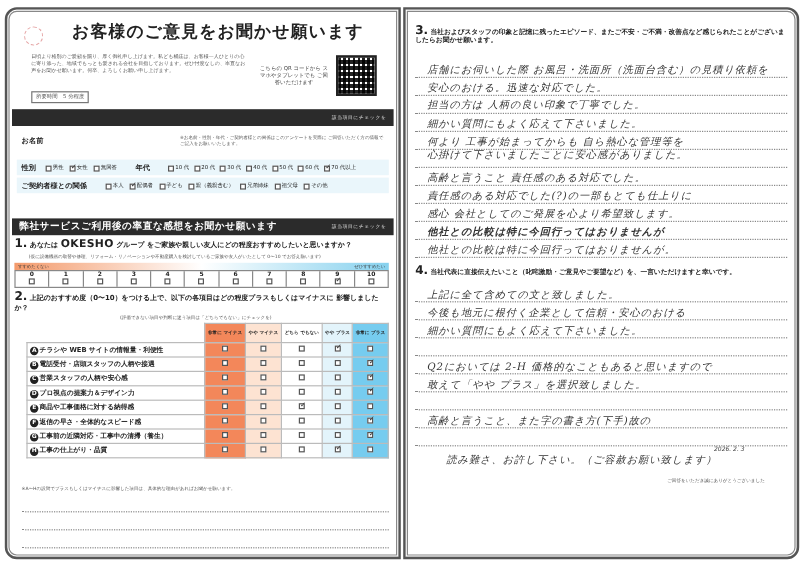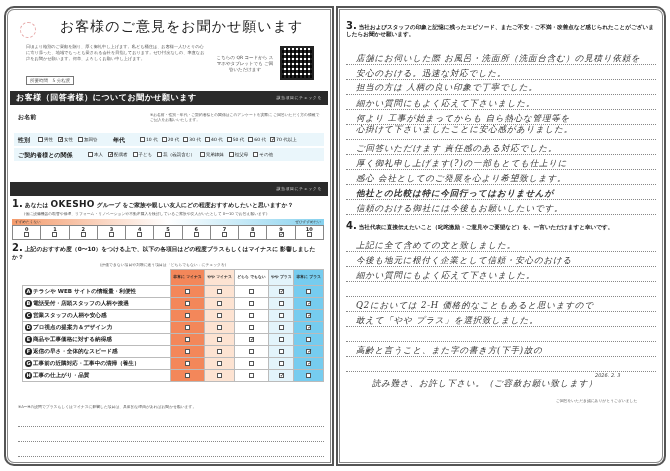--- a/index.html
+++ b/index.html
@@ -1,21 +1,21 @@
 <!DOCTYPE html>
 <html><head>
 <meta charset="utf-8">
 <style>
   * { box-sizing: border-box; margin: 0; padding: 0; }
   body { width: 670px; height: 471px; background: #fff; font-family: "DejaVu Sans", sans-serif; color: #222; overflow: hidden; position: relative; }
   .frame { position: absolute; border: 2px solid #555; box-shadow: inset 0 0 0 1px #fff, inset 0 0 0 2px #888; background: #fff; }
   .frame-left { left: 4px; top: 6px; width: 330px; height: 460px; border-radius: 10px 0 0 10px; }
   .frame-right { left: 336px; top: 6px; width: 330px; height: 460px; border-radius: 0 10px 10px 0; }
   .stamp { position: absolute; left: 20px; top: 22px; width: 16px; height: 16px; border-radius: 50%; border: 1px dashed #e6a8a8; }
-  .title { position: absolute; left: 60px; top: 18px; font-size: 14px; font-weight: normal; letter-spacing: 1px; color: #222; }
+  .title { position: absolute; left: 60px; top: 18px; font-size: 14px; font-weight: bold; letter-spacing: 1px; color: #222; }
   .intro { position: absolute; left: 26px; top: 44px; font-size: 4.2px; line-height: 6px; color: #555; width: 180px; }
   .time-box { position: absolute; left: 26px; top: 76px; border: 1px solid #777; font-size: 4.5px; padding: 1px 3px; color: #555; }
   .qr-text { position: absolute; left: 215px; top: 55px; font-size: 4.5px; line-height: 6px; color: #444; text-align: center; width: 60px; }
   .qr { position: absolute; left: 280px; top: 46px; width: 34px; height: 34px; background:
       repeating-linear-gradient(90deg, #222 0 2px, #fff 2px 4px),
       repeating-linear-gradient(0deg, #222 0 3px, #fff 3px 5px);
       background-blend-mode: multiply; border: 2px solid #222; }
   .bar { position: absolute; left: 10px; width: 318px; height: 14px; background: #2b2b2b; color: #fff; font-size: 8px; font-weight: bold; padding-left: 6px; line-height: 14px; letter-spacing: 0.5px; }
   .bar .note { position: absolute; right: 6px; top: 0; font-size: 4px; font-weight: normal; color: #ddd; }
   .bar-1 { top: 91px; }
@@ -60,21 +60,20 @@
 <div class="frame frame-right"></div>
 
 <div class="stamp"></div>
 <div class="title">お客様のご意見をお聞かせ願います</div>
 <div class="intro">日頃より格別のご愛顧を賜り、厚く御礼申し上げます。私ども桶庄は、お客様一人ひとりの心に寄り添った、地域でもっとも愛される会社を目指しております。ぜひ忖度なしの、率直なお声をお聞かせ願います。何卒、よろしくお願い申し上げます。</div>
 <div class="time-box">所要時間　5 分程度</div>
 <div class="qr-text">こちらの QR コードから スマホやタブレットでも ご回答いただけます</div>
 <div class="qr"></div>
 
 <div class="bar bar-1">
-  <span>お客様（回答者様）についてお聞かせ願います</span>
   <span class="note">該当項目にチェックを</span>
 </div>
 <div class="field-label" style="top:113px">お名前</div>
 <div class="note-small" style="width:170px">※お名前・性別・年代・ご契約者様との関係はこのアンケートを実際に ご回答いただく方の情報でご記入をお願いいたします。</div>
 
 <div class="row-bg" style="top:133px"></div>
 <div class="field-label" style="top:136px">性別</div>
 <div class="opts" style="left:38px;top:137px" id="gender-opts">
     <span class="opt">
       <span class="cb"></span>
@@ -148,20 +147,21 @@
       <span class="cb"></span>
       <span>祖父母</span>
     </span>
     <span class="opt">
       <span class="cb"></span>
       <span>その他</span>
     </span>
   </div>
 
 <div class="bar bar-2">
+  <span>弊社サービスご利用後の率直な感想をお聞かせ願います</span>
   <span class="note">該当項目にチェックを</span>
 </div>
 
 <div class="q-title" style="left:12px;top:198px">
   <span class="q-num">1.</span>
   <span>あなたは</span>
   <span class="brand">OKESHO</span>
   <span>グループ をご家族や親しい友人にどの程度おすすめしたいと思いますか？</span>
 </div>
 <div class="q-sub" style="left:24px;top:211px">(仮に設備機器の取替や修理、リフォーム・リノベーションや不動産購入を検討しているご家族や友人がいたとして 0〜10 でお答え願います)</div>
@@ -318,29 +318,29 @@
     <div class="hw" style="top: 68px;">安心のおける。迅速な対応でした。</div>
     <div class="rline" style="top: 94px;"></div>
     <div class="hw" style="top: 82px;">担当の方は 人柄の良い印象で丁寧でした。</div>
     <div class="rline" style="top: 109px;"></div>
     <div class="hw" style="top: 98px;">細かい質問にもよく応えて下さいました。</div>
     <div class="rline" style="top: 124px;"></div>
     <div class="hw" style="top: 113px;">何より 工事が始まってからも 自ら熱心な管理等を</div>
     <div class="rline" style="top: 139px;"></div>
     <div class="hw" style="top: 124px;">心掛けて下さいましたことに安心感がありました。</div>
     <div class="rline" style="top: 154px;"></div>
-    <div class="hw" style="top: 143px;">ご回答いただけます 責任感のある対応でした。</div>
+    <div class="hw" style="top: 143px;">高齢と言うこと 責任感のある対応でした。</div>
     <div class="rline" style="top: 169px;"></div>
-    <div class="hw" style="top: 158px;">厚く御礼申し上げます(?)の一部もとても仕上りに</div>
+    <div class="hw" style="top: 158px;">責任感のある対応でした(?)の一部もとても仕上りに</div>
     <div class="rline" style="top: 184px;"></div>
     <div class="hw" style="top: 173px;">感心 会社としてのご発展を心より希望致します。</div>
     <div class="rline" style="top: 199px;"></div>
     <div class="hw" style="top: 188px; font-weight: bold;">他社との比較は特に今回行ってはおりませんが</div>
     <div class="rline" style="top: 214px;"></div>
-    <div class="hw" style="top: 203px;">信頼のおける御社には今後もお願いしたいです。</div>
+    <div class="hw" style="top: 203px;">他社との比較は特に今回行ってはおりませんが。</div>
   </div>
 
 <div class="r-q" style="top:222px">
   <span class="q-num">4.</span>
   <span>当社代表に直接伝えたいこと（叱咤激励・ご意見やご要望など）を、一言いただけますと幸いです。</span>
 </div>
 <div id="q4-lines">
     <div class="rline" style="top: 251px;"></div>
     <div class="hw" style="top: 240px;">上記に全て含めての文と致しました。</div>
     <div class="rline" style="top: 266px;"></div>

